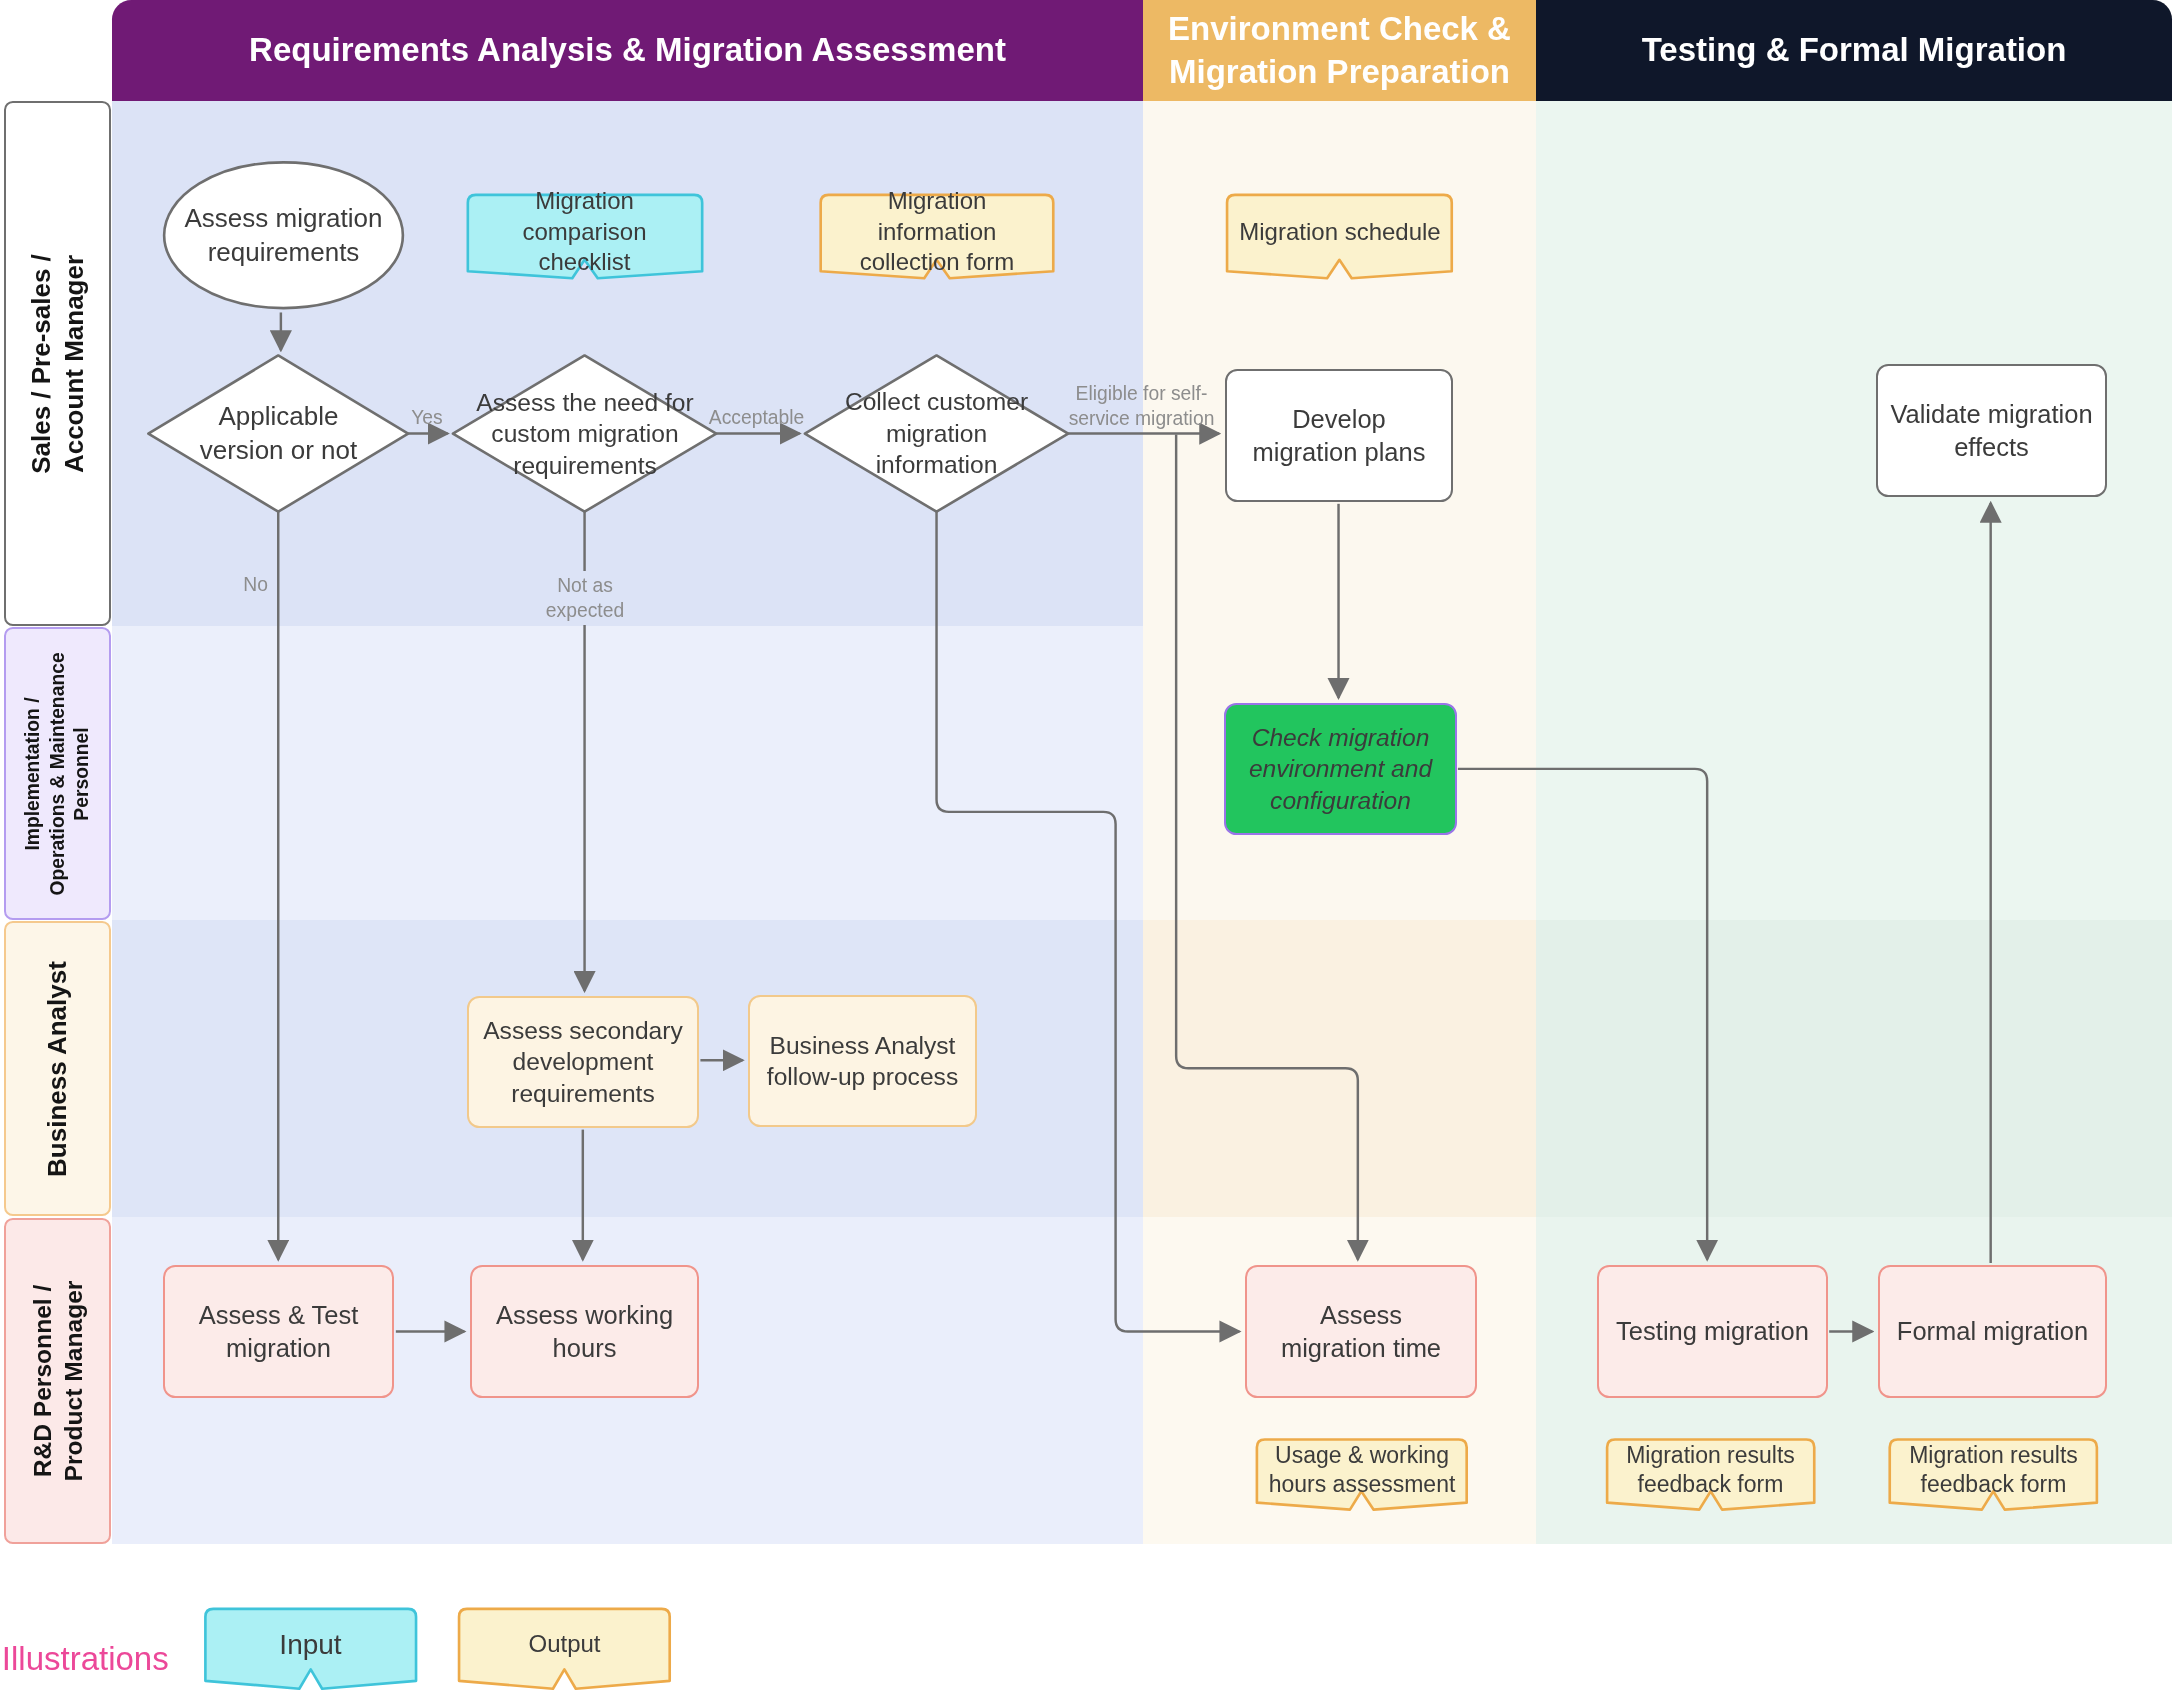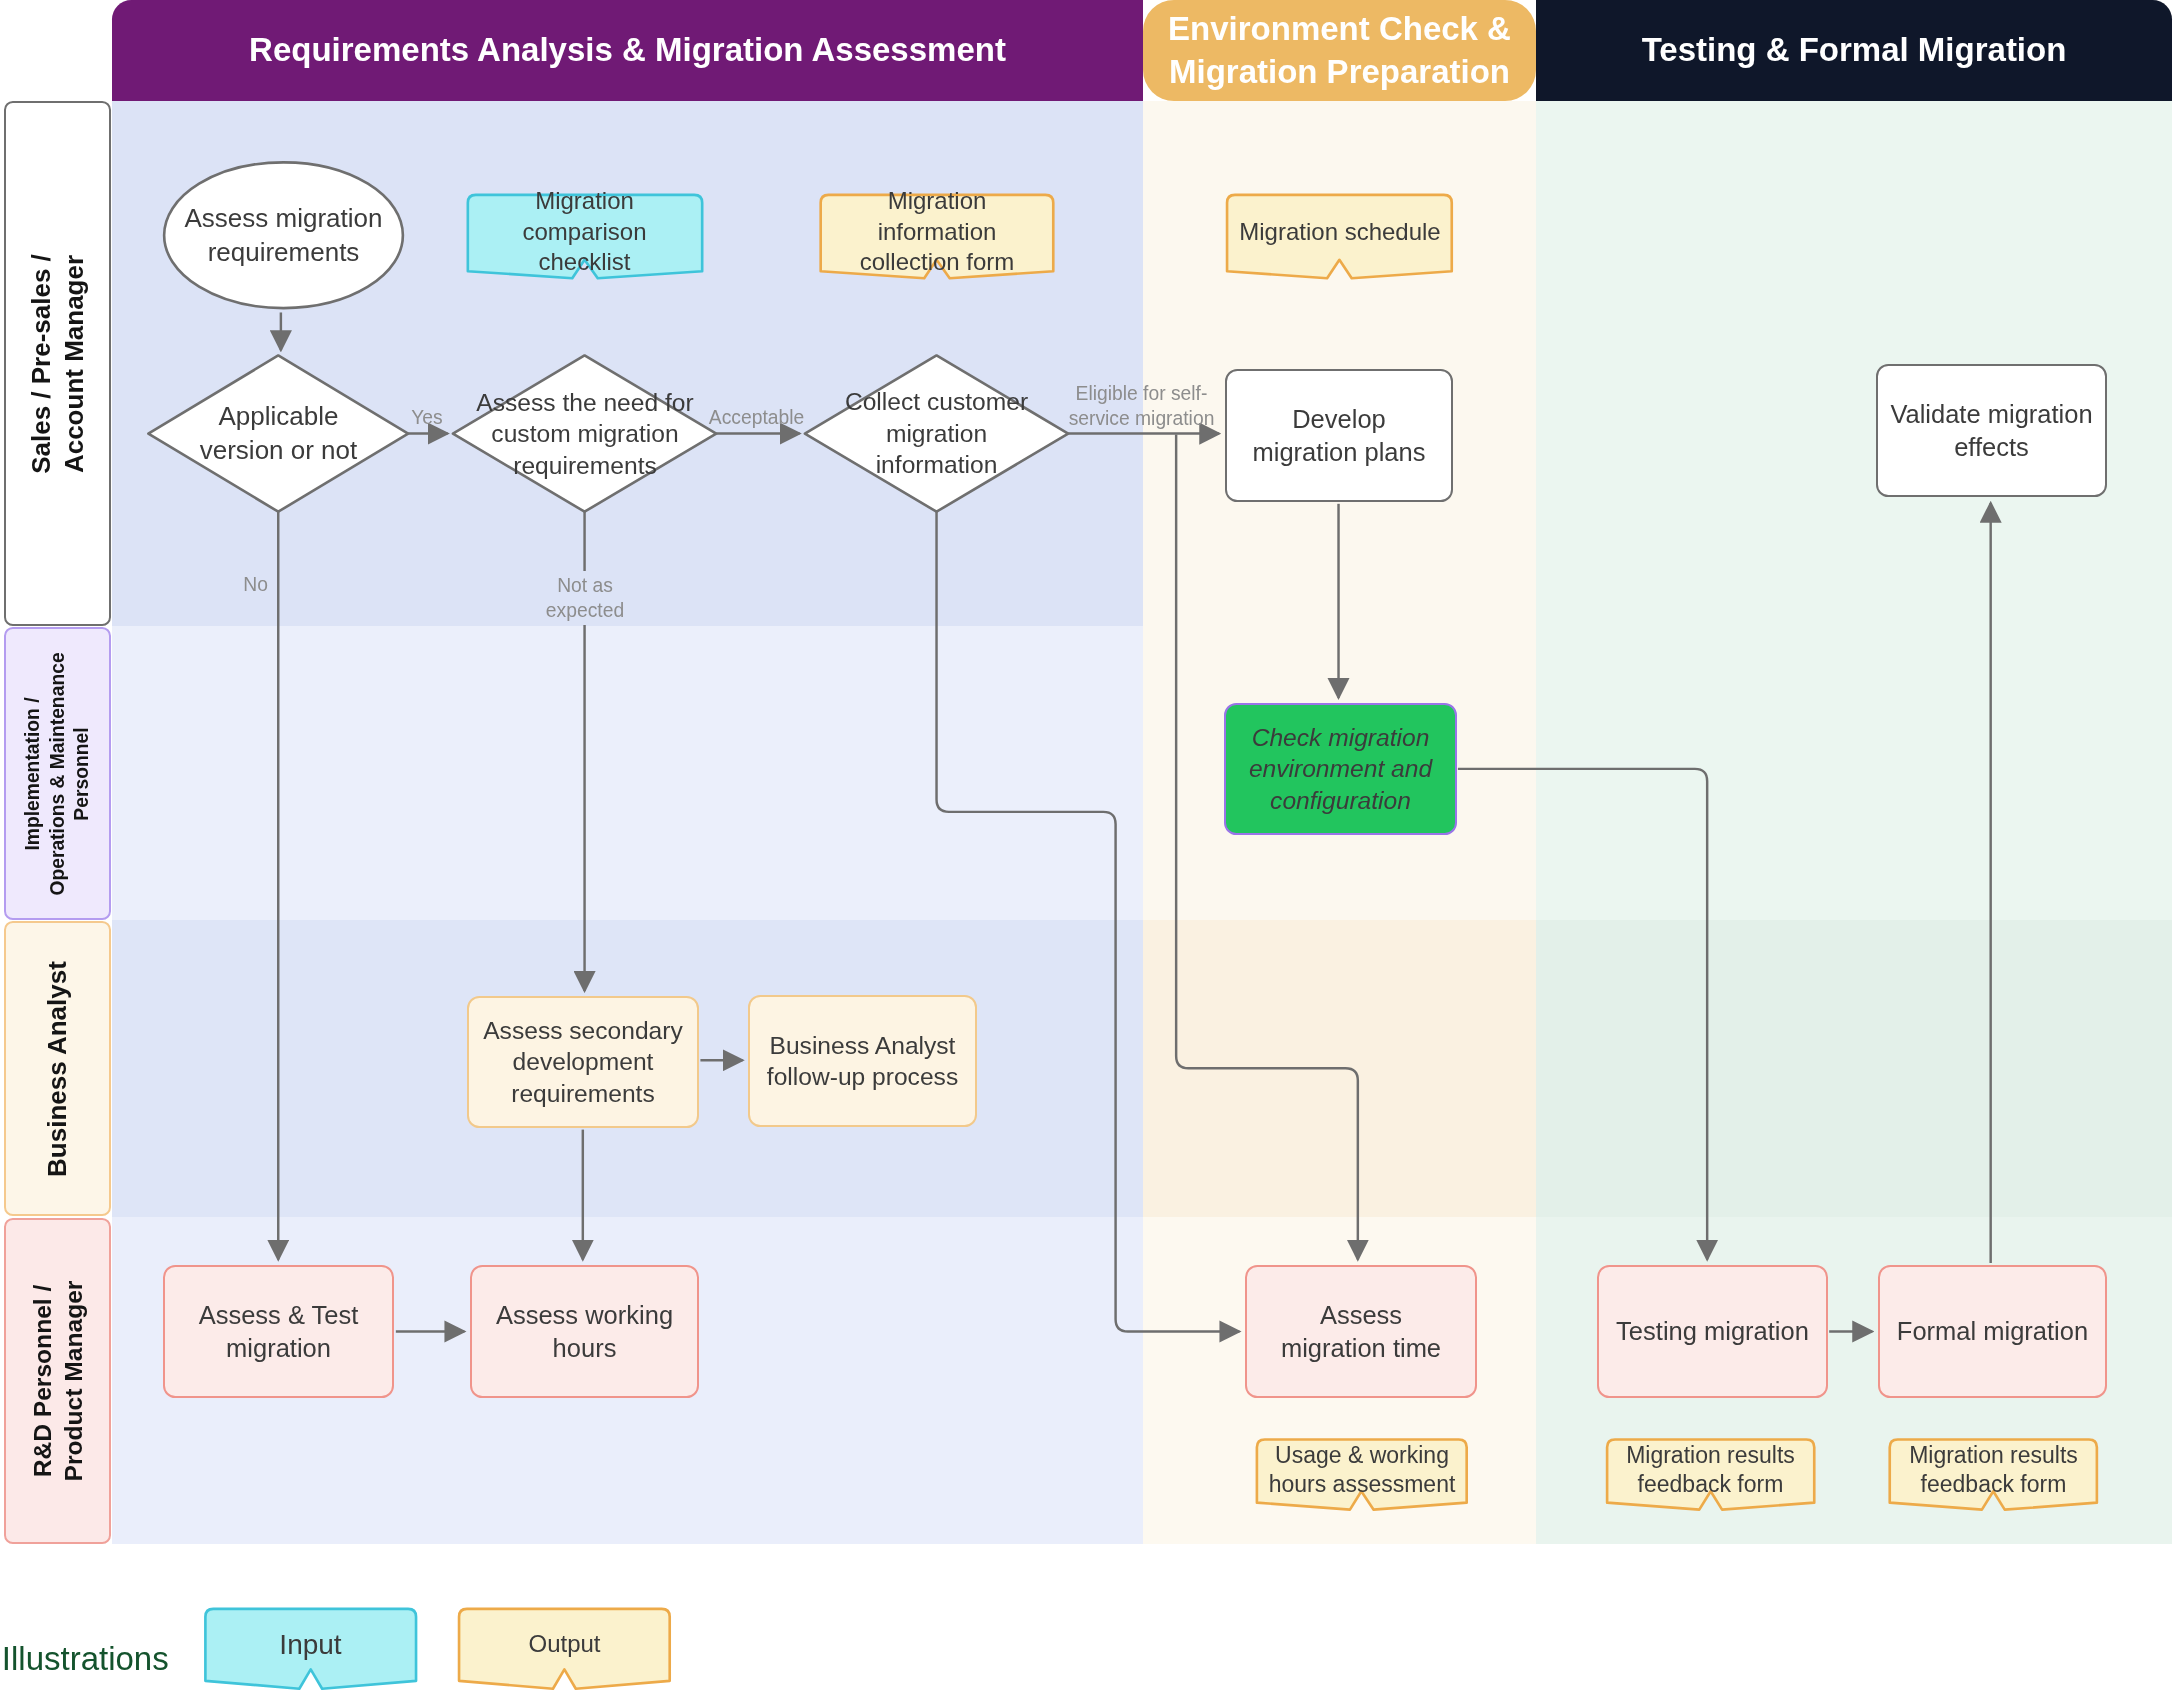--- a/index.html
+++ b/index.html
@@ -1,21 +1,21 @@
 <!DOCTYPE html>
 <html style="font-size:14px"><head>
 <meta charset="utf-8">
 <style>
   html,body{margin:0;padding:0;background:#fff;}
   .canvas{position:relative;width:2175px;height:1694px;background:#fff;
           font-family:"Liberation Sans",sans-serif;overflow:hidden;}
   .abs{position:absolute;box-sizing:border-box;}
   
   .phase{display:flex;align-items:center;justify-content:center;text-align:center;
-         color:#fff;font-weight:bold;font-size:33px;line-height:1.3;white-space:pre-line;border-radius:31px;}
+         color:#fff;font-weight:bold;font-size:33px;line-height:1.3;white-space:pre-line;}
   .phase-blue{left:112px;top:0;width:1031px;height:101px;background:#701a75;border-radius:19.3px 0 0 0;}
   .phase-orange{left:1143px;top:0;width:393px;height:101px;background:#edb964;}
   .phase-green{left:1536px;top:0;width:636px;height:101px;background:#0f172a;border-radius:0 19.3px 0 0;}
   
   .bg{position:absolute;}
   
   .lane{left:4.4px;width:107px;border-radius:8.8px;border:2.6px solid;background:#fff;}
   .vtext{position:absolute;left:50%;top:50%;transform:translate(-50%,-50%) rotate(-90deg);
          text-align:center;font-weight:bold;color:#151515;white-space:pre-line;line-height:1.28;}
   
@@ -26,21 +26,21 @@
   .cream{background:#fdf4e3;border-color:#f2c98b;font-size:24.6px;}
   .purple{background:#22c55e;border-color:#9a74e8;font-size:24.6px;font-style:italic;}
   
   .olabel{display:flex;align-items:center;justify-content:center;text-align:center;
           color:#3b3b3b;white-space:pre-line;line-height:1.28;}
   
   .elabel{color:#8d8d8d;font-size:19.3px;line-height:1.3;white-space:pre-line;}
   .center{text-align:center;}
   .right{text-align:right;}
   .mask{background:#dce3f6;border-radius:3.5px;padding:1.8px 3.5px;}
-  .legend-title{font-size:33px;color:#14532d;}
+  .legend-title{font-size:33px;color:#ec4899;}
   svg{position:absolute;left:0;top:0;}
 </style>
 </head>
 <body>
 
 <div class="canvas">
 
   <div class="bg" style="left:112px;top:101px;width:1031px;height:525px;background:#dce3f6;"></div>
   <div class="bg" style="left:112px;top:626px;width:1031px;height:294px;background:#ebeffb;"></div>
   <div class="bg" style="left:112px;top:920px;width:1031px;height:297px;background:#dee5f7;"></div>

